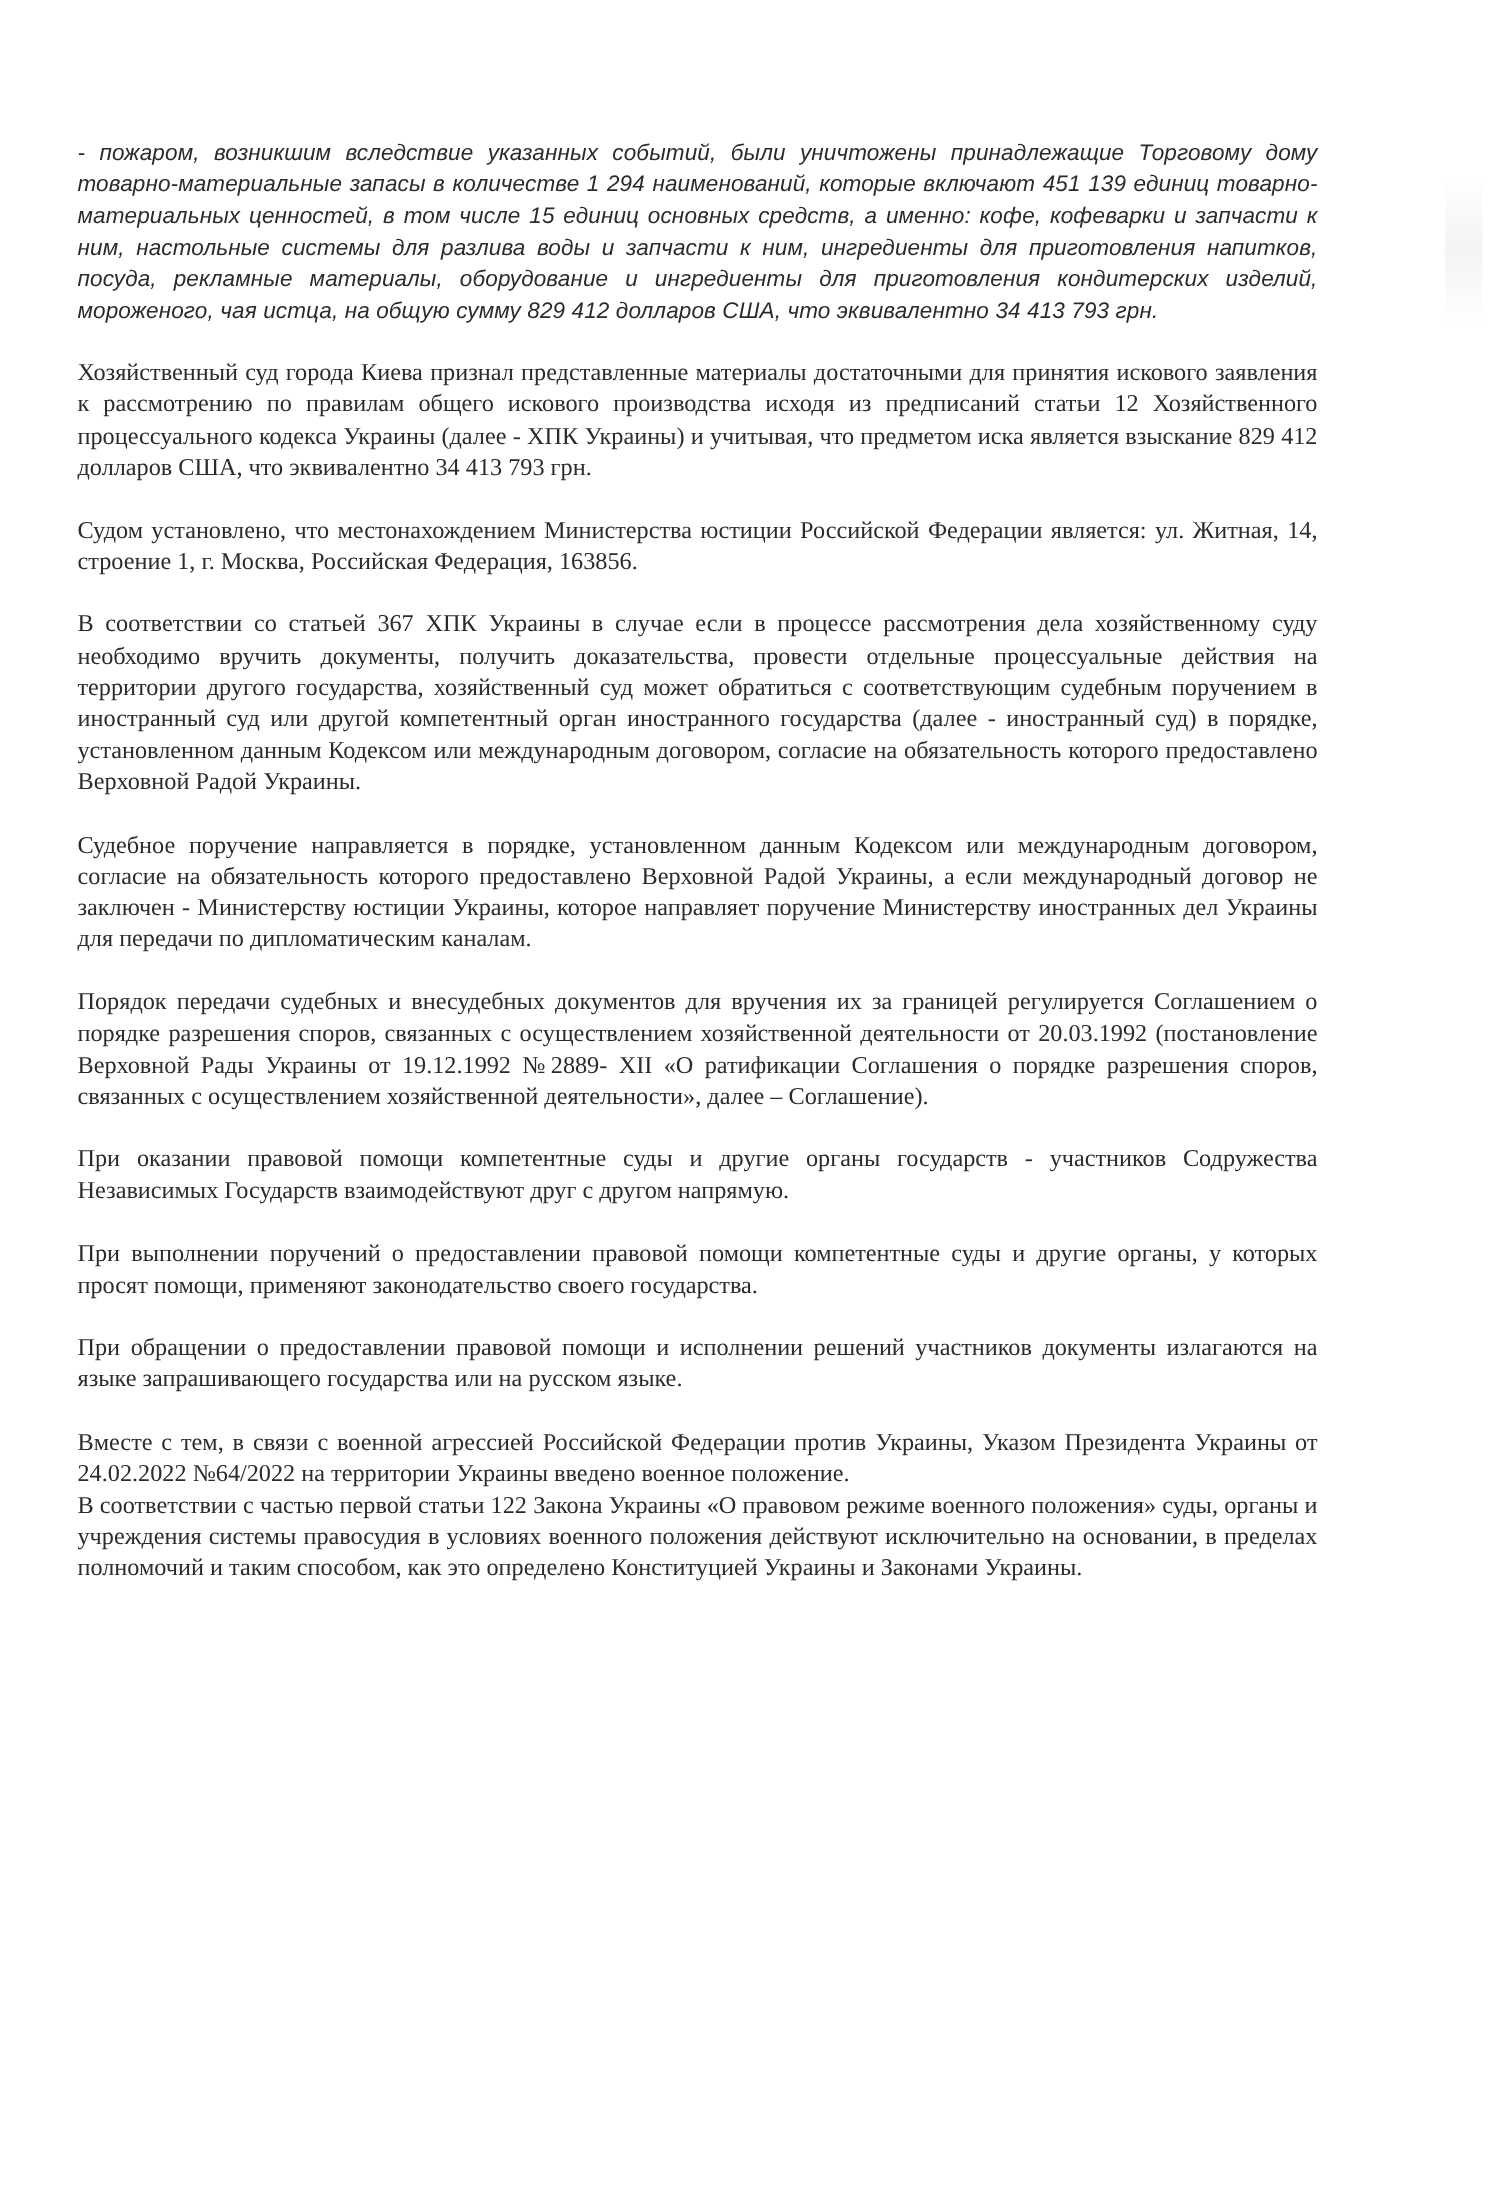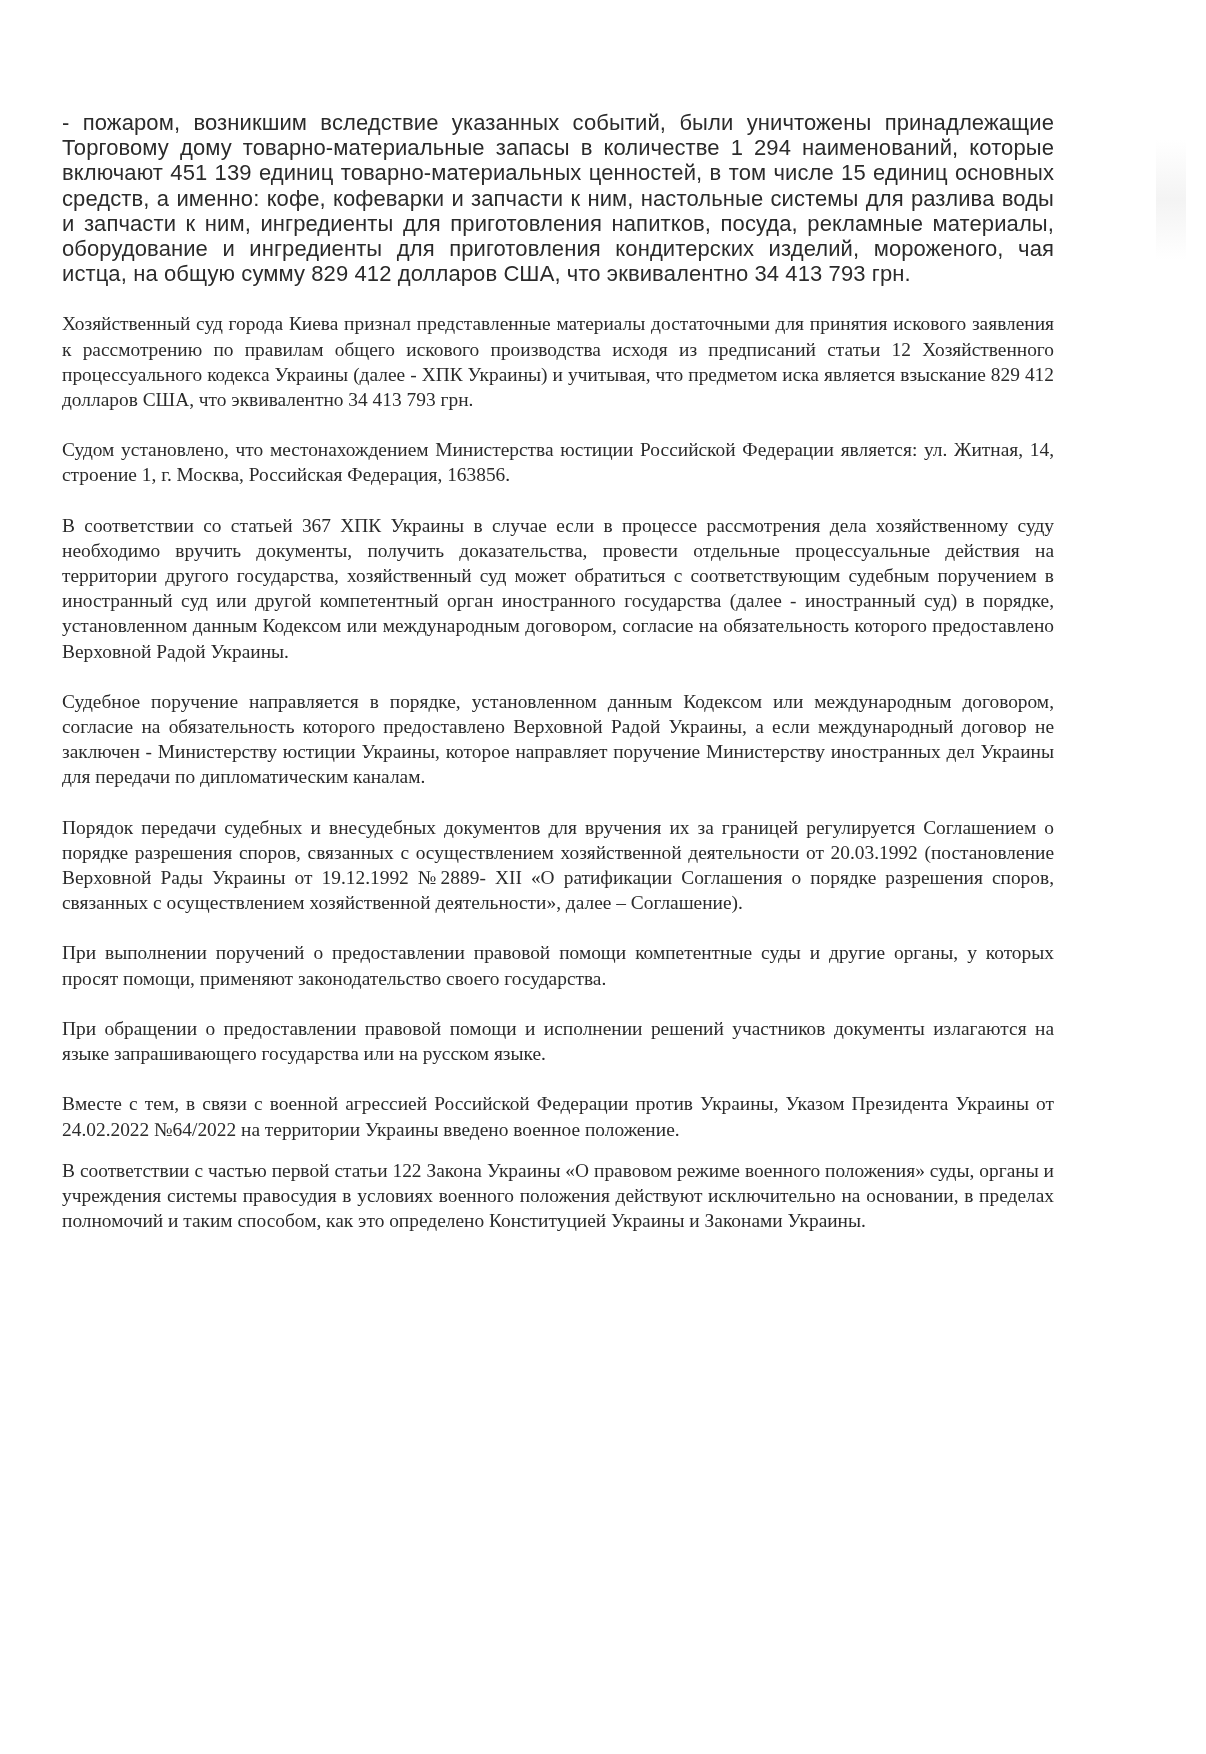--- a/index.html
+++ b/index.html
@@ -23,24 +23,25 @@
       font-size: 19.4px;
       line-height: 25.2px;
     }
     .para {
       margin: 0 0 25px 0;
       text-align: justify;
       text-align-last: left;
     }
     .para.first {
       font-family: "Liberation Sans", sans-serif;
-      font-size: 22px;
+      font-size: 18px;
       letter-spacing: 0.1px;
+      font-style: italic;
     }
-    .para.tight { margin-bottom: 16px; }
+    .para.tight { margin-bottom: 0; }
     .scan-smudge {
       position: absolute;
       right: 20px;
       top: 140px;
       width: 30px;
       height: 120px;
       background: linear-gradient(180deg, rgba(240,240,240,0) 0%, rgba(236,236,236,0.6) 50%, rgba(240,240,240,0) 100%);
     }
   </style>
 </head>
@@ -48,17 +49,18 @@
 
 <div class="scan-smudge"></div>
 
 <div class="page">
   <p class="para first">- пожаром, возникшим вследствие указанных событий, были уничтожены принадлежащие Торговому дому товарно-материальные запасы в количестве 1 294 наименований, которые включают 451 139 единиц товарно-материальных ценностей, в том числе 15 единиц основных средств, а именно: кофе, кофеварки и запчасти к ним, настольные системы для разлива воды и запчасти к ним, ингредиенты для приготовления напитков, посуда, рекламные материалы, оборудование и ингредиенты для приготовления кондитерских изделий, мороженого, чая истца, на общую сумму 829 412 долларов США, что эквивалентно 34 413 793 грн.</p>
   <p class="para">Хозяйственный суд города Киева признал представленные материалы достаточными для принятия искового заявления к рассмотрению по правилам общего искового производства исходя из предписаний статьи 12 Хозяйственного процессуального кодекса Украины (далее - ХПК Украины) и учитывая, что предметом иска является взыскание 829 412 долларов США, что эквивалентно 34 413 793 грн.</p>
   <p class="para">Судом установлено, что местонахождением Министерства юстиции Российской Федерации является: ул. Житная, 14, строение 1, г. Москва, Российская Федерация, 163856.</p>
   <p class="para">В соответствии со статьей 367 ХПК Украины в случае если в процессе рассмотрения дела хозяйственному суду необходимо вручить документы, получить доказательства, провести отдельные процессуальные действия на территории другого государства, хозяйственный суд может обратиться с соответствующим судебным поручением в иностранный суд или другой компетентный орган иностранного государства (далее - иностранный суд) в порядке, установленном данным Кодексом или международным договором, согласие на обязательность которого предоставлено Верховной Радой Украины.</p>
   <p class="para">Судебное поручение направляется в порядке, установленном данным Кодексом или международным договором, согласие на обязательность которого предоставлено Верховной Радой Украины, а если международный договор не заключен - Министерству юстиции Украины, которое направляет поручение Министерству иностранных дел Украины для передачи по дипломатическим каналам.</p>
   <p class="para">Порядок передачи судебных и внесудебных документов для вручения их за границей регулируется Соглашением о порядке разрешения споров, связанных с осуществлением хозяйственной деятельности от 20.03.1992 (постановление Верховной Рады Украины от 19.12.1992 №2889- XII «О ратификации Соглашения о порядке разрешения споров, связанных с осуществлением хозяйственной деятельности», далее – Соглашение).</p>
+  <p class="para">При оказании правовой помощи компетентные суды и другие органы государств - участников Содружества Независимых Государств взаимодействуют друг с другом напрямую.</p>
   <p class="para">При выполнении поручений о предоставлении правовой помощи компетентные суды и другие органы, у которых просят помощи, применяют законодательство своего государства.</p>
   <p class="para">При обращении о предоставлении правовой помощи и исполнении решений участников документы излагаются на языке запрашивающего государства или на русском языке.</p>
   <p class="para tight">Вместе с тем, в связи с военной агрессией Российской Федерации против Украины, Указом Президента Украины от 24.02.2022 №64/2022 на территории Украины введено военное положение.</p>
   <p class="para">В соответствии с частью первой статьи 122 Закона Украины «О правовом режиме военного положения» суды, органы и учреждения системы правосудия в условиях военного положения действуют исключительно на основании, в пределах полномочий и таким способом, как это определено Конституцией Украины и Законами Украины.</p>
 </div>
 
 </body></html>

